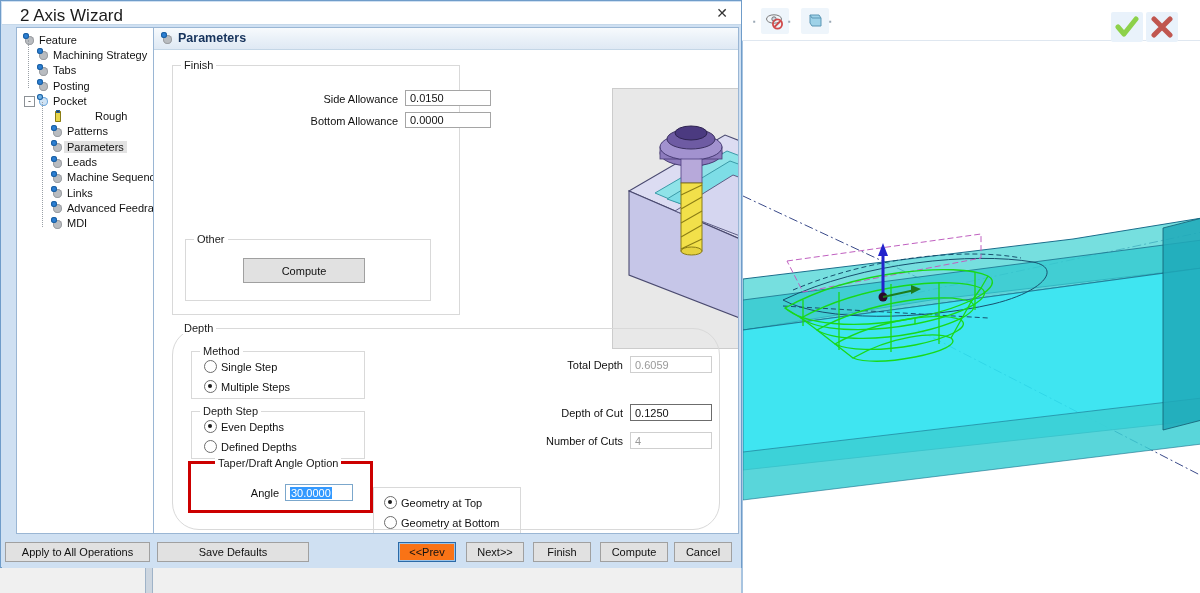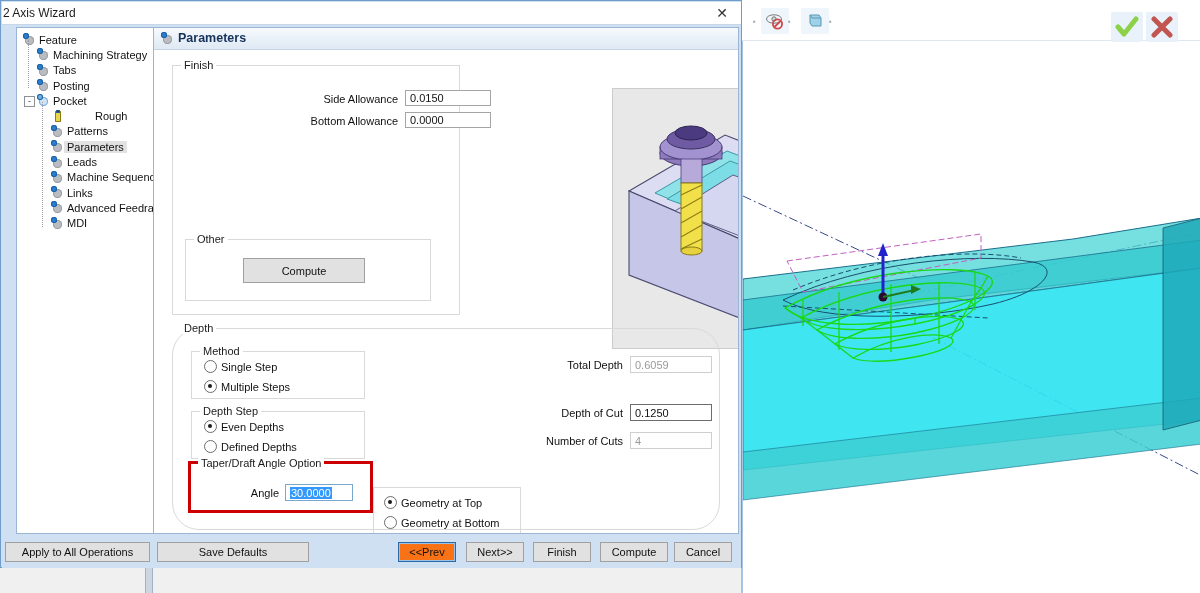--- a/index.html
+++ b/index.html
@@ -33,21 +33,21 @@
 
   
   #wizard{
     position:absolute;left:0;top:0;width:742px;height:568px;
     background:#cfe0f2;border:1px solid #6f9cc9;box-sizing:border-box;
   }
   #titlebar{
     position:absolute;left:1px;top:1px;width:739px;height:22px;
     background:#ffffff;border-bottom:1px solid #c5d8ea;
   }
-  #title-text{position:absolute;left:1px;top:4px;font-size:12px;color:#1b1b1b;}
+  #title-text{position:absolute;left:18px;top:4px;font-size:17px;color:#1b1b1b;}
   #close-x{
     position:absolute;right:6px;top:2px;width:26px;height:18px;
     display:flex;align-items:center;justify-content:center;
     font-size:14px;color:#333;cursor:default;
   }
 
   
   #tree-panel{
     position:absolute;left:15px;top:26px;width:141px;height:507px;
     background:#ffffff;border:1px solid #9ab6d4;box-sizing:border-box;overflow:hidden;
@@ -379,21 +379,21 @@
           <span class="dot"></span>
           <span>Even Depths</span>
         </div>
         <div class="radio" style="left:12px;top:28px;">
           <span class="dot"></span>
           <span>Defined Depths</span>
         </div>
       </div>
 
       <div class="group red" style="left:15px;top:132px;width:185px;height:52px;">
-        <span class="legend" style="left:7px;top:-7px;">Taper/Draft Angle Option</span>
+        <span class="legend" style="left:24px;top:-7px;">Taper/Draft Angle Option</span>
         <div class="fld-label" style="left:36px;top:23px;width:52px;">Angle</div>
         <div class="txtbox" style="left:94px;top:20px;width:68px;height:17px;border-color:#7ba7cc;">
           <span class="sel">30.0000</span>
         </div>
       </div>
 
       <div class="group" style="left:200px;top:158px;width:148px;height:52px;">
         <div class="radio on" style="left:10px;top:8px;">
           <span class="dot"></span>
           <span>Geometry at Top</span>

